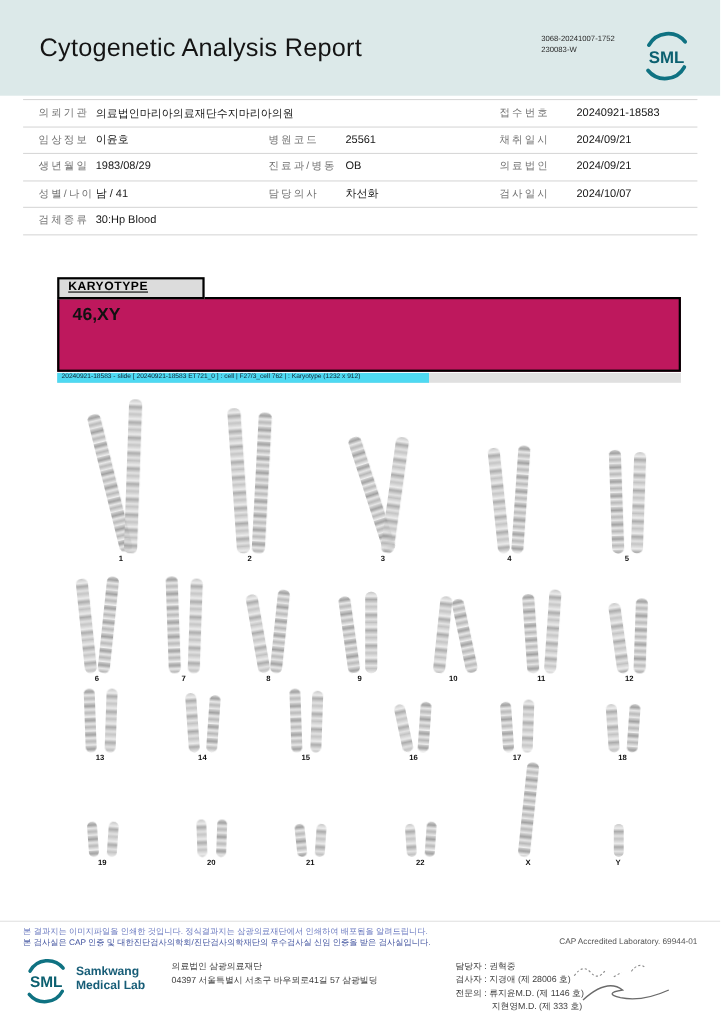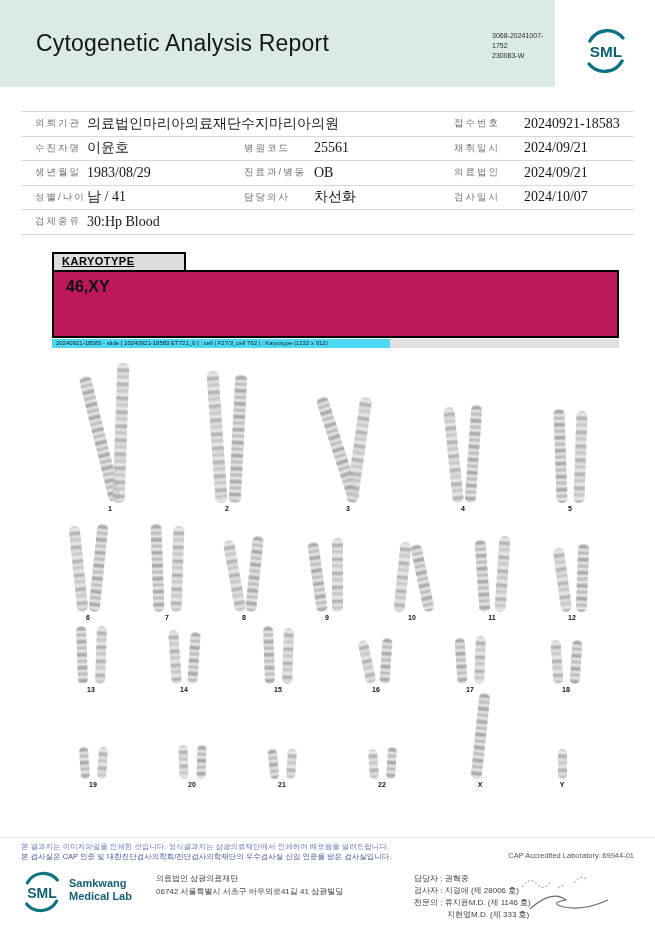--- a/index.html
+++ b/index.html
@@ -1,33 +1,33 @@
 <!DOCTYPE html>
 <html><head>
 <meta charset="utf-8">
 <style>
   html,body{margin:0;padding:0;background:#fff;}
   .page{position:relative;width:655px;height:925px;background:#ffffff;
         font-family:"Liberation Sans",sans-serif;overflow:hidden;}
 
   
-  .header{position:absolute;top:0;left:0;width:555px;height:87px;background:#dce9e9;}
+  .header{position:absolute;top:0;left:0;width:655px;height:87px;background:#dce9e9;}
   .header h1{position:absolute;left:36px;top:30px;margin:0;font-size:23px;font-weight:500;
              color:#141414;letter-spacing:.2px;}
   .header .codes{position:absolute;left:492px;top:31px;font-size:7px;line-height:1.45;color:#2a2a2a;}
   .header .logo{position:absolute;left:583px;top:28px;}
 
   
-  .info-table{position:absolute;top:111px;left:21px;width:613px;}
+  .info-table{position:absolute;top:90px;left:21px;width:613px;}
   .irow{display:grid;grid-template-columns:66px 157px 70px 140px 70px 1fr;
         height:23.5px;align-items:center;border-bottom:1px solid #d8d8d8;}
   .irow:first-child{border-top:1px solid #d8d8d8;}
   .ilab{font-size:9.5px;color:#707070;letter-spacing:2px;padding-left:14px;white-space:nowrap;}
   .ilab.nolpad{padding-left:0;}
-  .ival{font-size:14px;color:#161616;white-space:nowrap;font-family:Liberation Serif, serif;}
+  .ival{font-size:10px;color:#161616;white-space:nowrap;}
   .span3{grid-column:2/5;}
   .span5{grid-column:2/7;}
 
   
   .karyo{position:absolute;top:252px;left:52px;width:567px;}
   .karyo-tab{position:relative;z-index:2;width:122px;height:15px;background:#dcdcdc;
              border:2px solid #000;font-size:11px;font-weight:bold;color:#000;
              padding:1px 0 0 8px;text-decoration:underline;letter-spacing:.5px;}
   .karyo-box{position:relative;margin-top:-2px;height:52px;border:2px solid #000;background:#be185d;
              padding:6px 12px;}
@@ -80,21 +80,21 @@
   </div>
 
   <div class="info-table">
     <div class="irow">
       <span class="ilab">의뢰기관</span>
       <span class="ival span3">의료법인마리아의료재단수지마리아의원</span>
       <span class="ilab nolpad">접수번호</span>
       <span class="ival">20240921-18583</span>
     </div>
     <div class="irow">
-      <span class="ilab">수진자명</span>
+      <span class="ilab">임상정보</span>
       <span class="ival">이윤호</span>
       <span class="ilab nolpad">병원코드</span>
       <span class="ival">25561</span>
       <span class="ilab nolpad">채취일시</span>
       <span class="ival">2024/09/21</span>
     </div>
     <div class="irow">
       <span class="ilab">생년월일</span>
       <span class="ival">1983/08/29</span>
       <span class="ilab nolpad">진료과/병동</span>
@@ -310,21 +310,21 @@
             <text x="30" y="38" text-anchor="middle" font-size="20" font-weight="bold" fill="#0c6070" font-family="Liberation Sans, sans-serif">SML</text>
           </svg>
         </span>
         <span class="brand">
           <div>Samkwang</div>
           <div>Medical Lab</div>
         </span>
       </div>
       <div class="forg">
         <div>의료법인 삼광의료재단</div>
-        <div>06742 서울특별시 서초구 바우뫼로41길 41 삼광빌딩</div>
+        <div>04397 서울특별시 서초구 바우뫼로41길 57 삼광빌딩</div>
       </div>
       <div class="fstaff">
         <div>담당자 :  권혁중</div>
         <div>검사자 :  지경애 (제 28006 호)</div>
         <div>전문의 :  류지윤M.D. (제 1146 호)</div>
         <div class="indent">지현영M.D. (제 333 호)</div>
       </div>
       <svg class="sig" width="110" height="52">
         <path d="M6 16 q8 -11 15 -3 t14 -3 M42 17 l7 -4 M58 12 q7 -9 13 -3" stroke="#8a8a8a" fill="none" stroke-width="1" stroke-dasharray="2 2"></path>
         <path d="M14 38 q22 -20 36 -9 q-18 3 -2 7 q20 4 44 -7" stroke="#6a6a6a" fill="none" stroke-width="1.2"></path>

